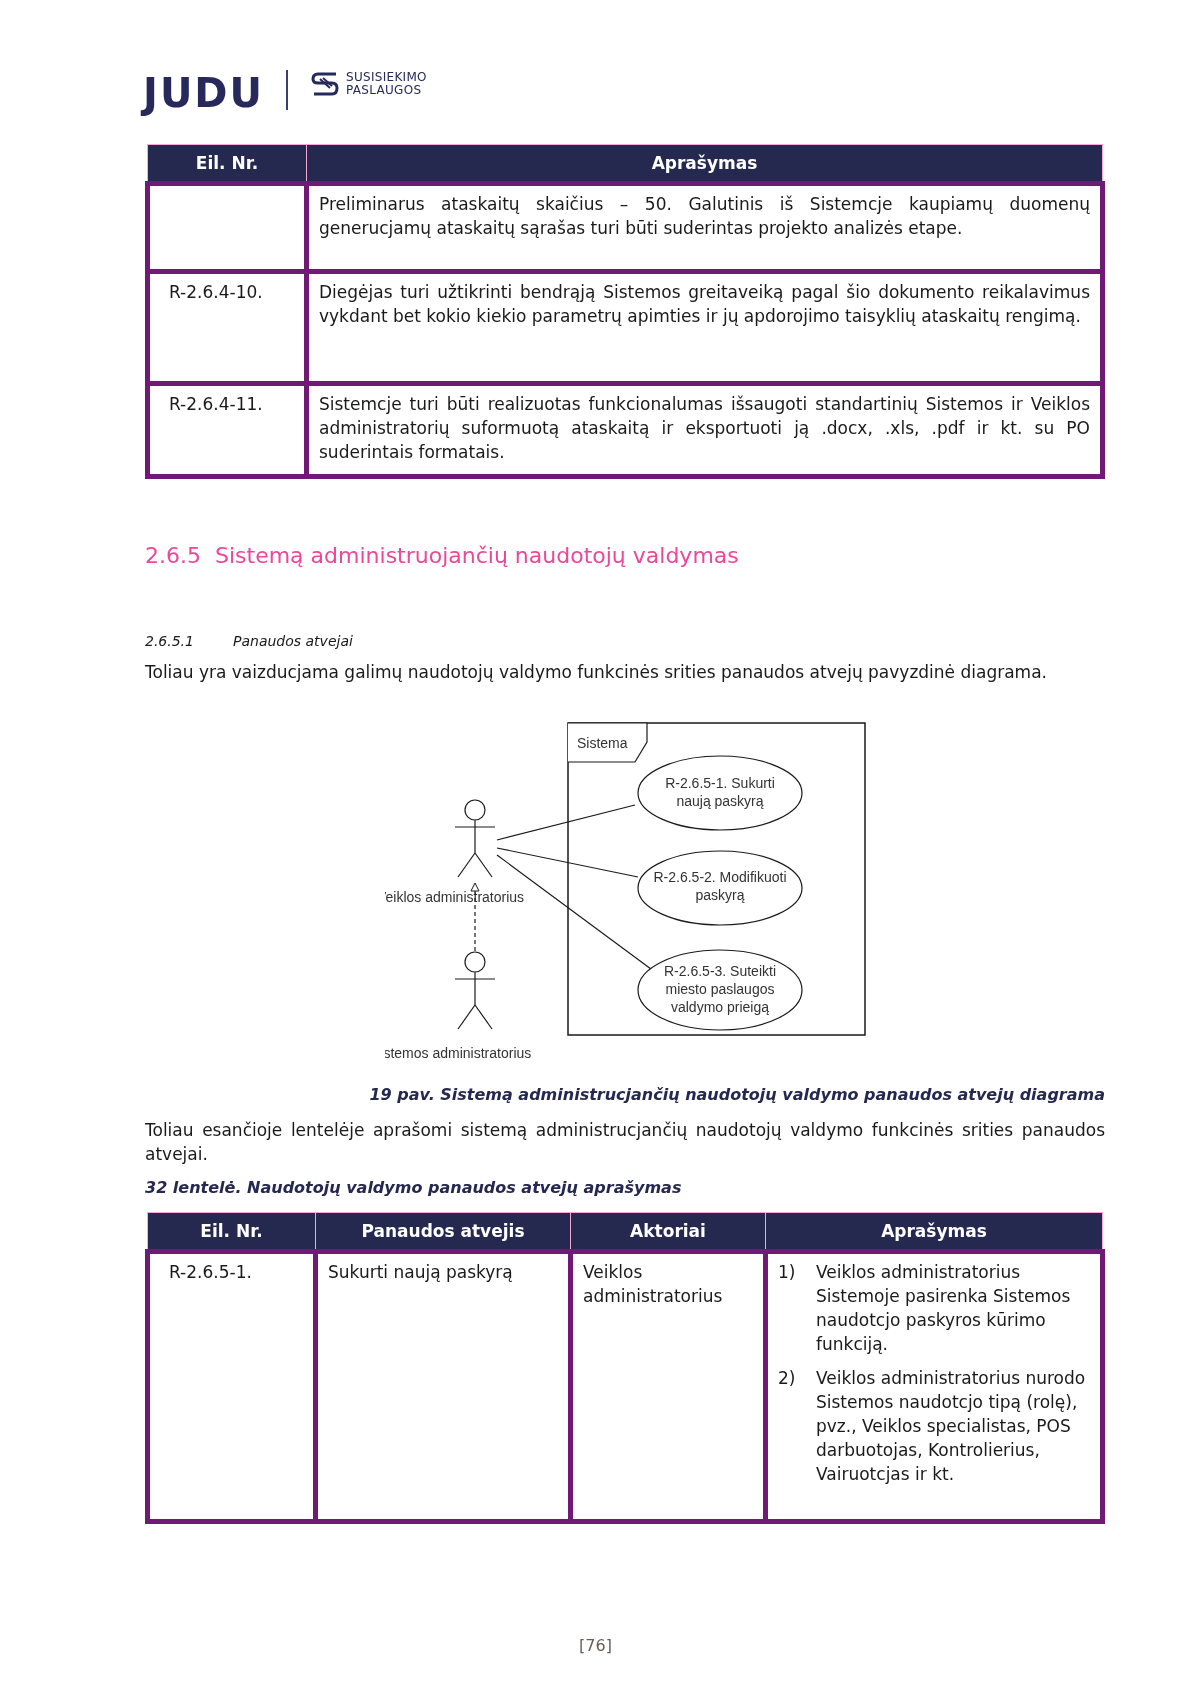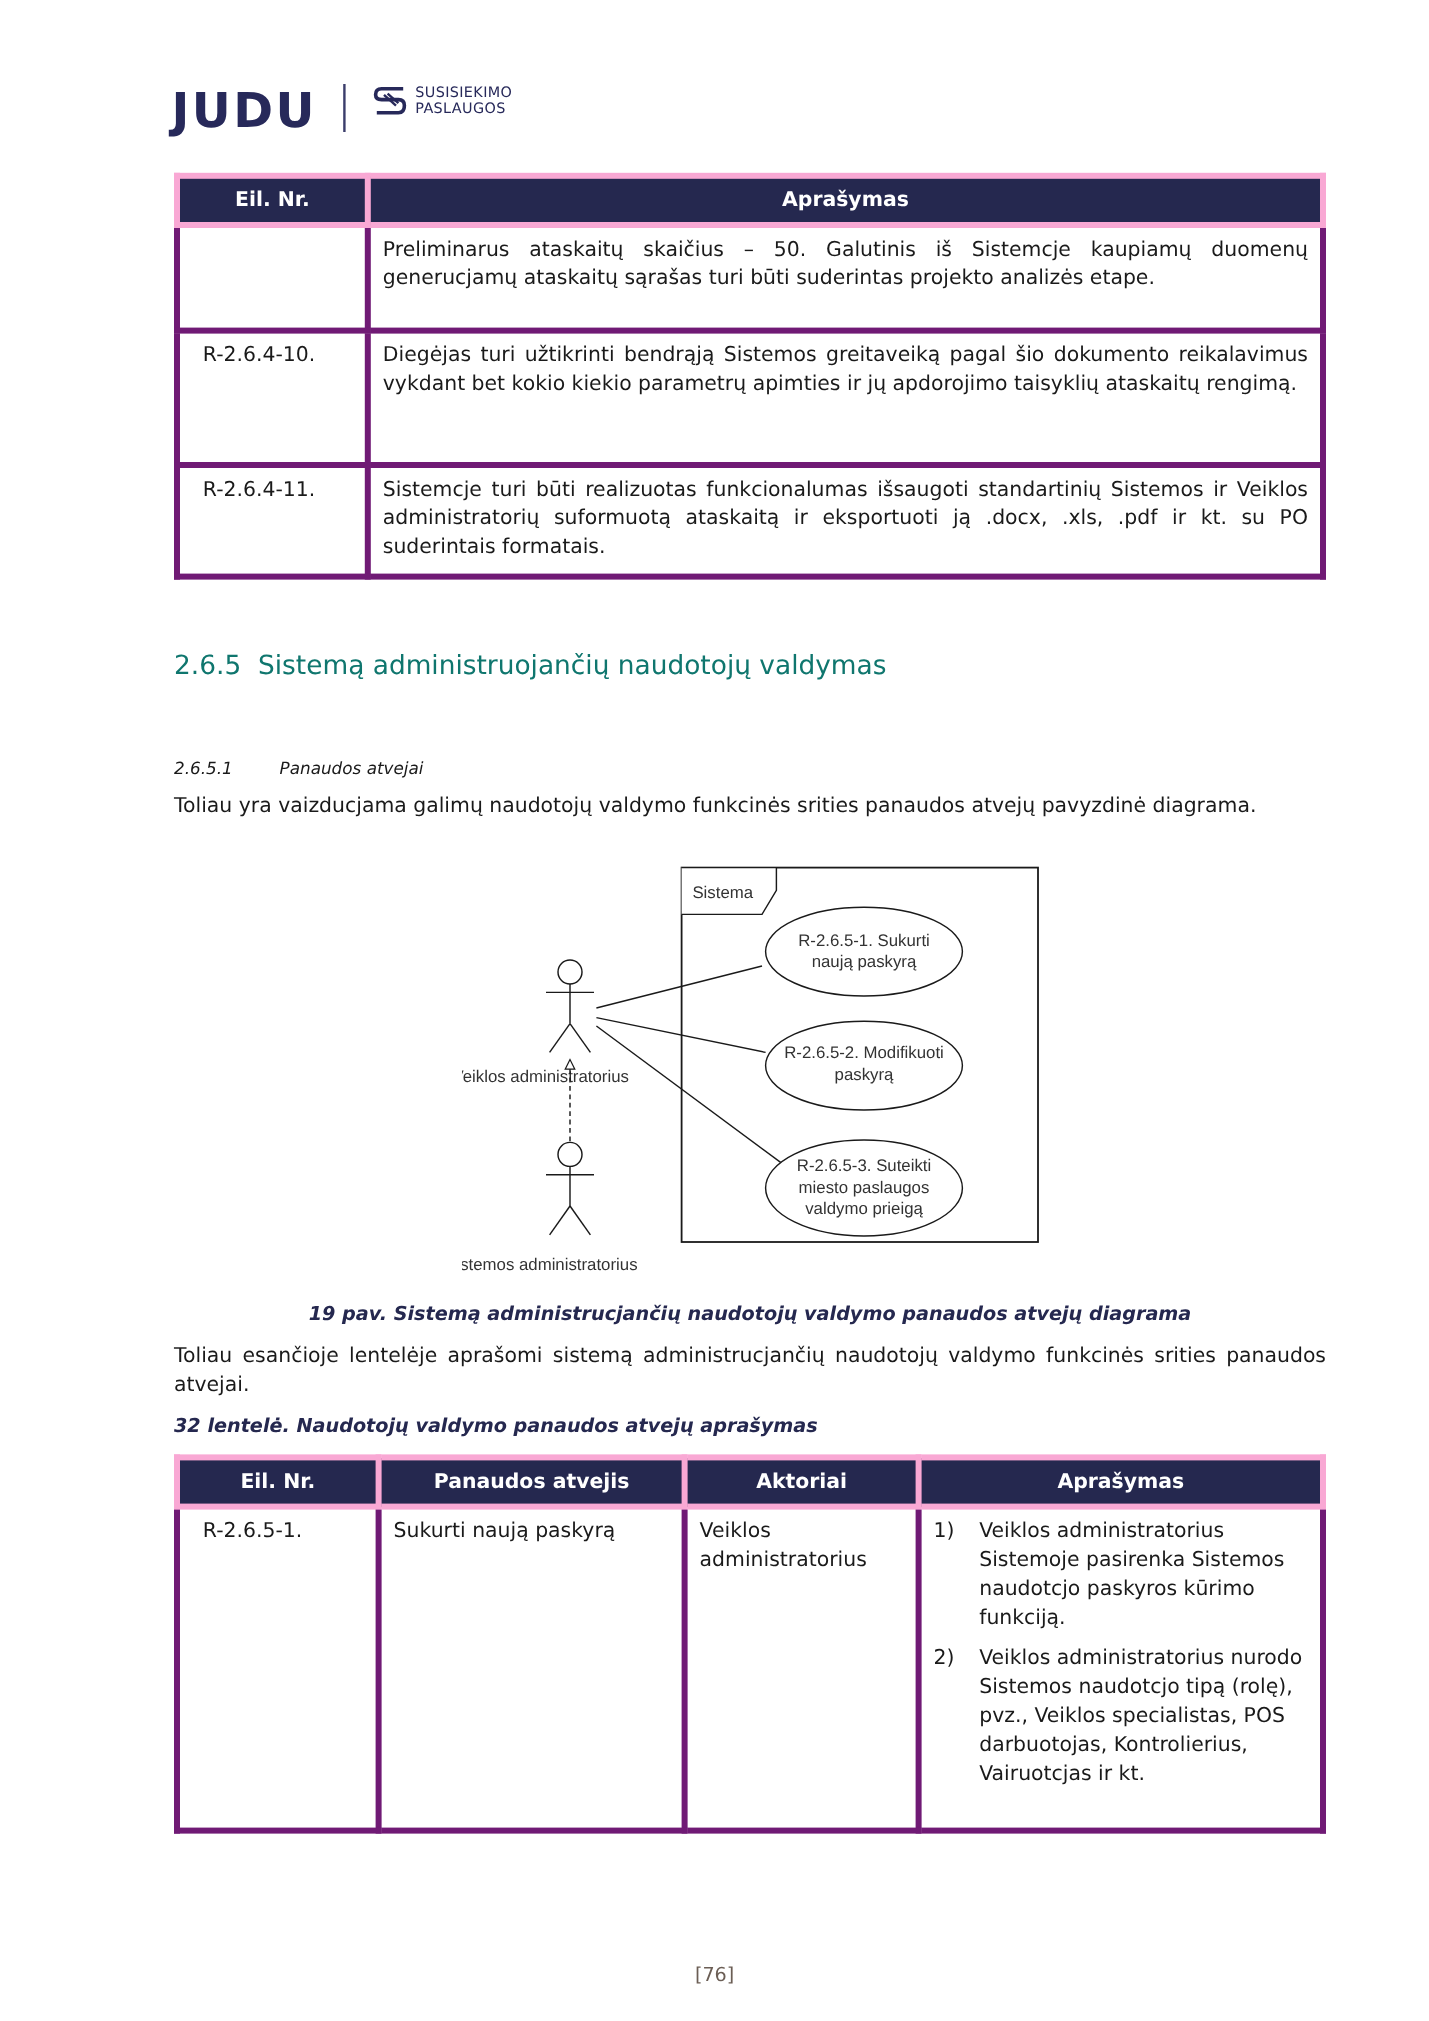--- a/index.html
+++ b/index.html
@@ -9,31 +9,31 @@
     
     .logo-bar { position: absolute; left: 143px; top: 70px; height: 46px; display: flex; align-items: flex-start; }
     .logo-judu { font-family: "DejaVu Sans", sans-serif; font-weight: bold; font-size: 40px; letter-spacing: 2px; color: #27295a; }
     .logo-divider { width: 2px; height: 40px; background: #3b3d6b; margin: 0 22px 0 22px; }
     .logo-ss { display: flex; align-items: center; }
     .logo-ss-mark { width: 30px; height: 28px; margin-right: 6px; }
     .logo-ss-text { font-family: "DejaVu Sans", sans-serif; font-size: 12px; line-height: 13px; color: #27295a; letter-spacing: 0.3px; }
 
     
     table { border-collapse: collapse; position: absolute; left: 145px; width: 960px; font-family: "DejaVu Sans", sans-serif; }
-    th { background: #25284f; color: #ffffff; font-weight: bold; font-size: 17px; height: 36px; padding: 0; border: 5px solid #f9a8d4; text-align: center; }
+    th { background: #25284f; color: #ffffff; font-weight: bold; font-size: 17px; height: 36px; padding: 0; border: 1px solid #f9a8d4; text-align: center; }
     td { border: 5px solid #701a75; vertical-align: top; font-size: 17px; line-height: 24px; padding: 6px 10px 10px 10px; color: #1a1a1a; }
     td.num { padding-left: 19px; }
     td.just { text-align: justify; }
 
     #table1 { top: 144px; }
     #table1 col.c1 { width: 159px; }
 
     #table2 { top: 1212px; }
 
-    .h2 { position: absolute; left: 145px; top: 543px; font-size: 22px; color: #0f766e; text-align: right; }
+    .h2 { position: absolute; left: 145px; top: 543px; font-size: 22px; color: #ec4899; text-align: right; }
     .h2 .num { margin-right: 14px; }
     .para { position: absolute; left: 145px; width: 960px; font-size: 17px; line-height: 24px; text-align: justify; }
     .h3 { position: absolute; left: 145px; top: 633px; font-size: 14px; font-style: italic; }
     .h3 .num { display: inline-block; width: 88px; }
 
     .caption { position: absolute; left: 145px; width: 960px; font-size: 16px; font-weight: bold; font-style: italic; color: #25284f; }
 
     .diagram { position: absolute; left: 385px; top: 720px; width: 500px; height: 350px; }
 
     .list { margin: 0; padding: 0; list-style: none; }
@@ -143,21 +143,21 @@
       </g>
       <g>
         <ellipse cx="335" cy="270" rx="82" ry="40" fill="#fff" stroke="#1a1a1a" stroke-width="1.2"></ellipse>
         <text x="335" y="256" text-anchor="middle" fill="#333">R-2.6.5-3. Suteikti</text>
         <text x="335" y="274" text-anchor="middle" fill="#333">miesto paslaugos</text>
         <text x="335" y="292" text-anchor="middle" fill="#333">valdymo prieigą</text>
       </g>
     </svg>
   </div>
 
-  <div class="caption" style="top:1085px; text-align:center;">19 pav. Sistemą administrucjančių naudotojų valdymo panaudos atvejų diagrama</div>
+  <div class="caption" style="top:1085px; text-align:right;">19 pav. Sistemą administrucjančių naudotojų valdymo panaudos atvejų diagrama</div>
 
   <div class="para" style="top:1118px">Toliau esančioje lentelėje aprašomi sistemą administrucjančių naudotojų valdymo funkcinės srities panaudos atvejai.</div>
 
   <div class="caption" style="top:1178px;">32 lentelė. Naudotojų valdymo panaudos atvejų aprašymas</div>
 
   <table id="table2">
     <colgroup>
       <col style="width:168px">
         <col style="width:255px">
         <col style="width:195px">

